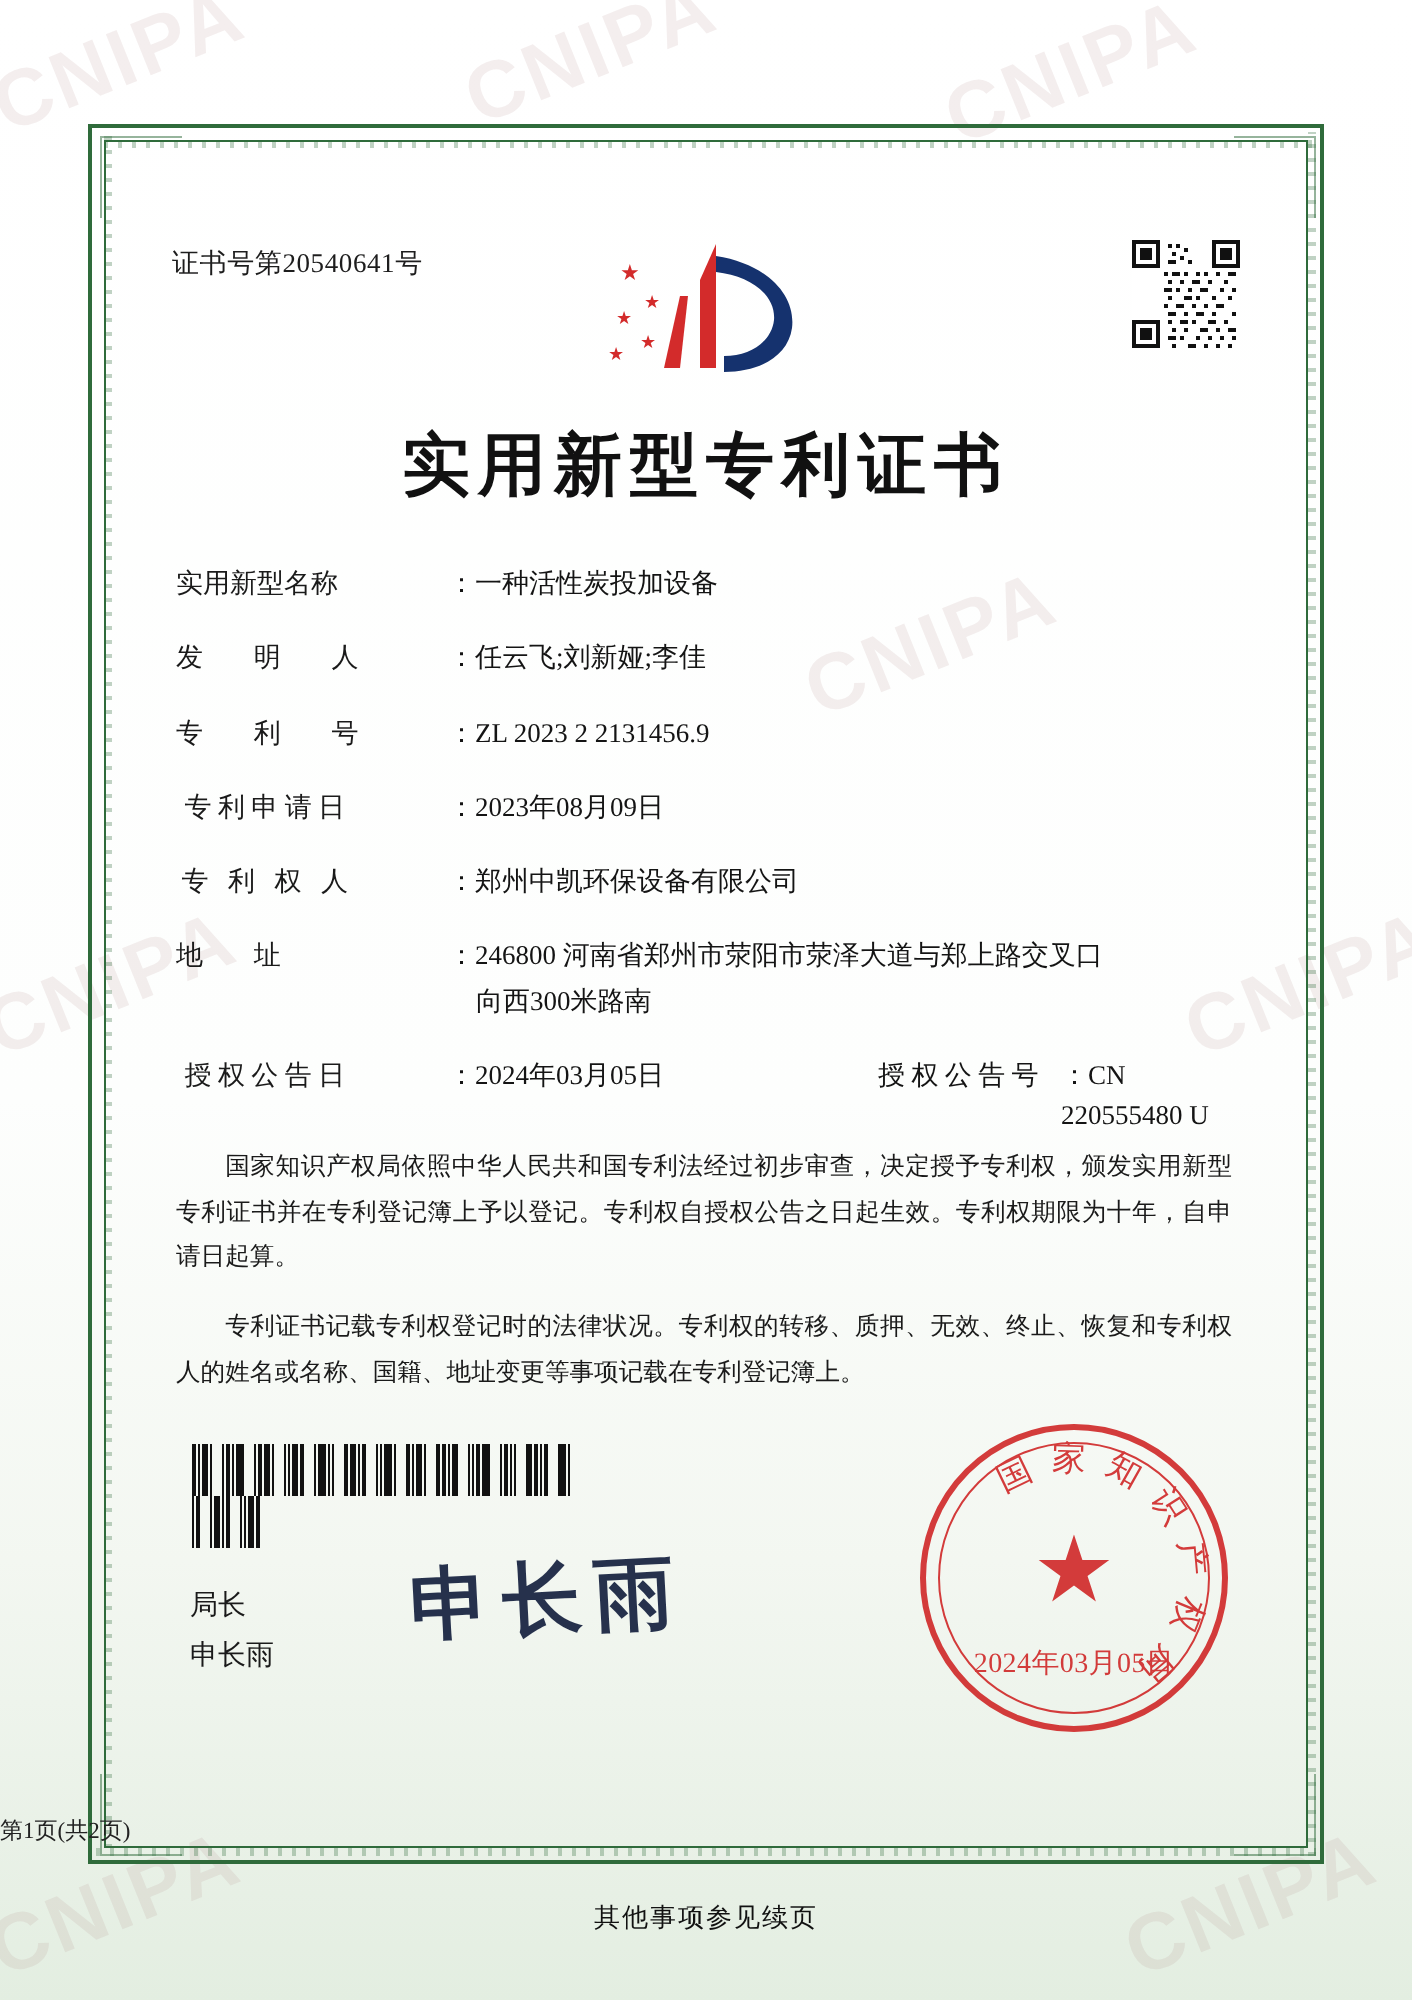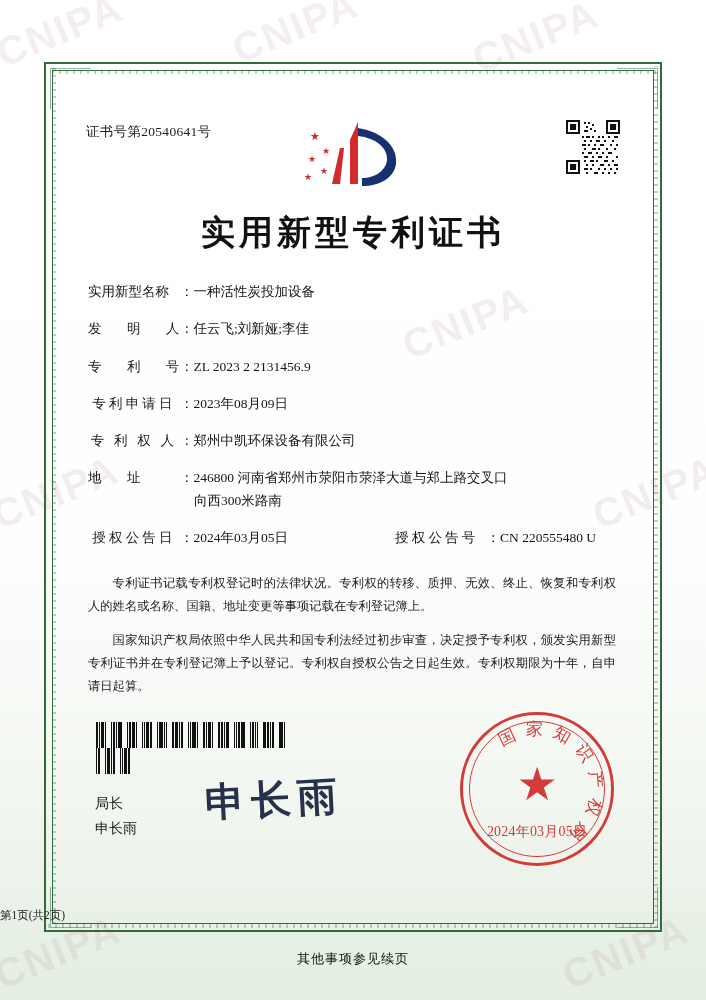--- a/index.html
+++ b/index.html
@@ -146,20 +146,21 @@
     left: 88px;
     top: 282px;
     width: 530px;
     font-size: 13.5px;
     line-height: 1.5;
   }
   .row {
     display: flex;
     align-items: flex-start;
     margin-bottom: 17px;
+    gap: 44px;
   }
   .row .lbl {
     width: 92px;
     flex: 0 0 92px;
     letter-spacing: 0;
     white-space: nowrap;
   }
   .row .lbl.sp4 { letter-spacing: 11px; }
   .row .lbl.sp2 { letter-spacing: 3.2px; text-align: center; }
   .row .val {
@@ -446,22 +447,22 @@
       <div class="val">
         <span class="left">：2024年03月05日</span>
         <span class="right-lbl">授权公告号</span>
         <span class="right-val">：CN 220555480 U</span>
       </div>
     </div>
 
   </div>
 
   <div class="para-wrap">
+    <p class="para">国家知识产权局依照中华人民共和国专利法经过初步审查，决定授予专利权，颁发实用新型专利证书并在专利登记簿上予以登记。专利权自授权公告之日起生效。专利权期限为十年，自申请日起算。</p>
     <p class="para">专利证书记载专利权登记时的法律状况。专利权的转移、质押、无效、终止、恢复和专利权人的姓名或名称、国籍、地址变更等事项记载在专利登记簿上。</p>
-    <p class="para">国家知识产权局依照中华人民共和国专利法经过初步审查，决定授予专利权，颁发实用新型专利证书并在专利登记簿上予以登记。专利权自授权公告之日起生效。专利权期限为十年，自申请日起算。</p>
   </div>
 
   <div class="barcode">
     <span style="width:2px"></span><span style="width:1px"></span><span style="width:3px"></span><span style="width:1px"></span>
     <span style="width:1px"></span><span style="width:2px"></span><span style="width:1px"></span><span style="width:4px"></span>
     <span style="width:1px"></span><span style="width:2px"></span><span style="width:3px"></span><span style="width:1px"></span>
     <span style="width:1px"></span><span style="width:1px"></span><span style="width:3px"></span><span style="width:2px"></span>
     <span style="width:1px"></span><span style="width:4px"></span><span style="width:1px"></span><span style="width:1px"></span>
     <span style="width:2px"></span><span style="width:3px"></span><span style="width:1px"></span><span style="width:2px"></span>
     <span style="width:1px"></span><span style="width:1px"></span><span style="width:4px"></span><span style="width:1px"></span>

